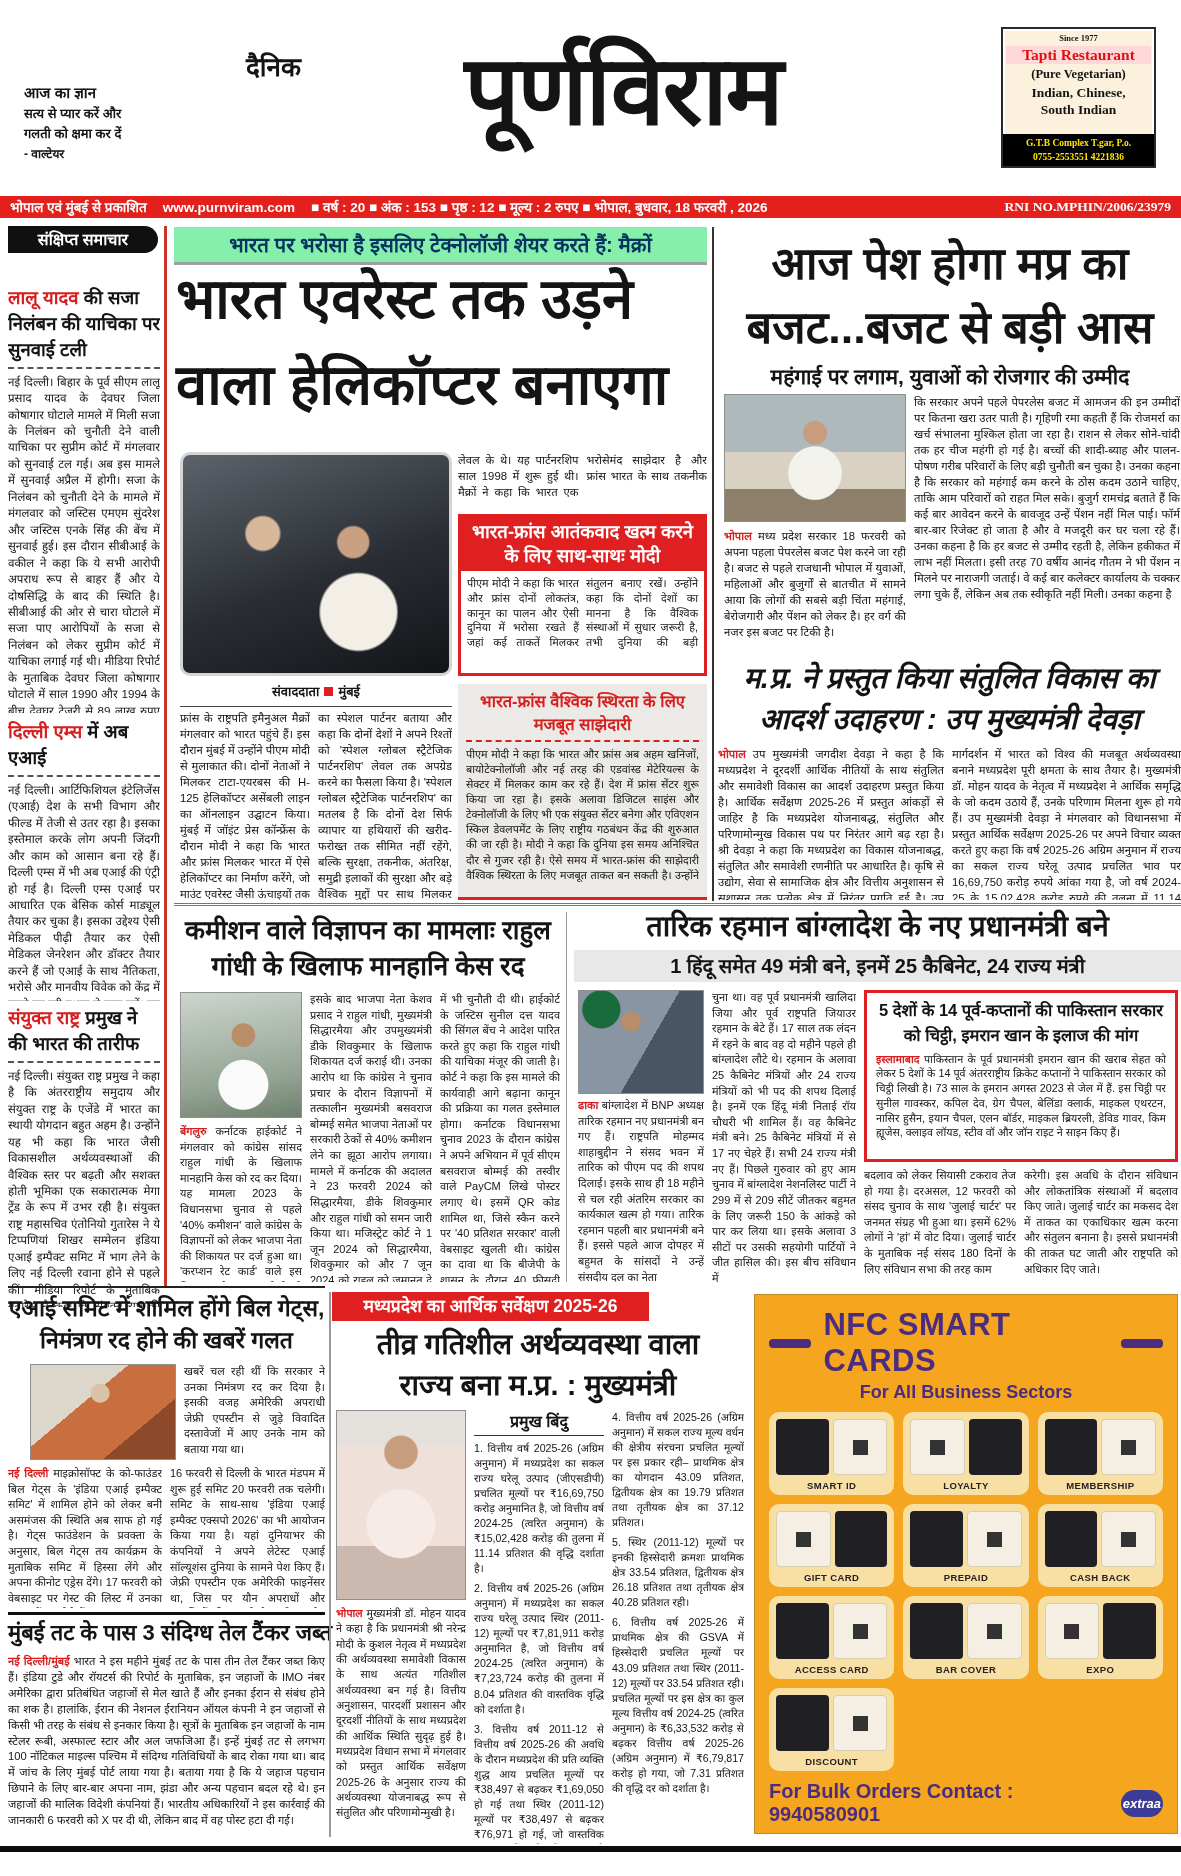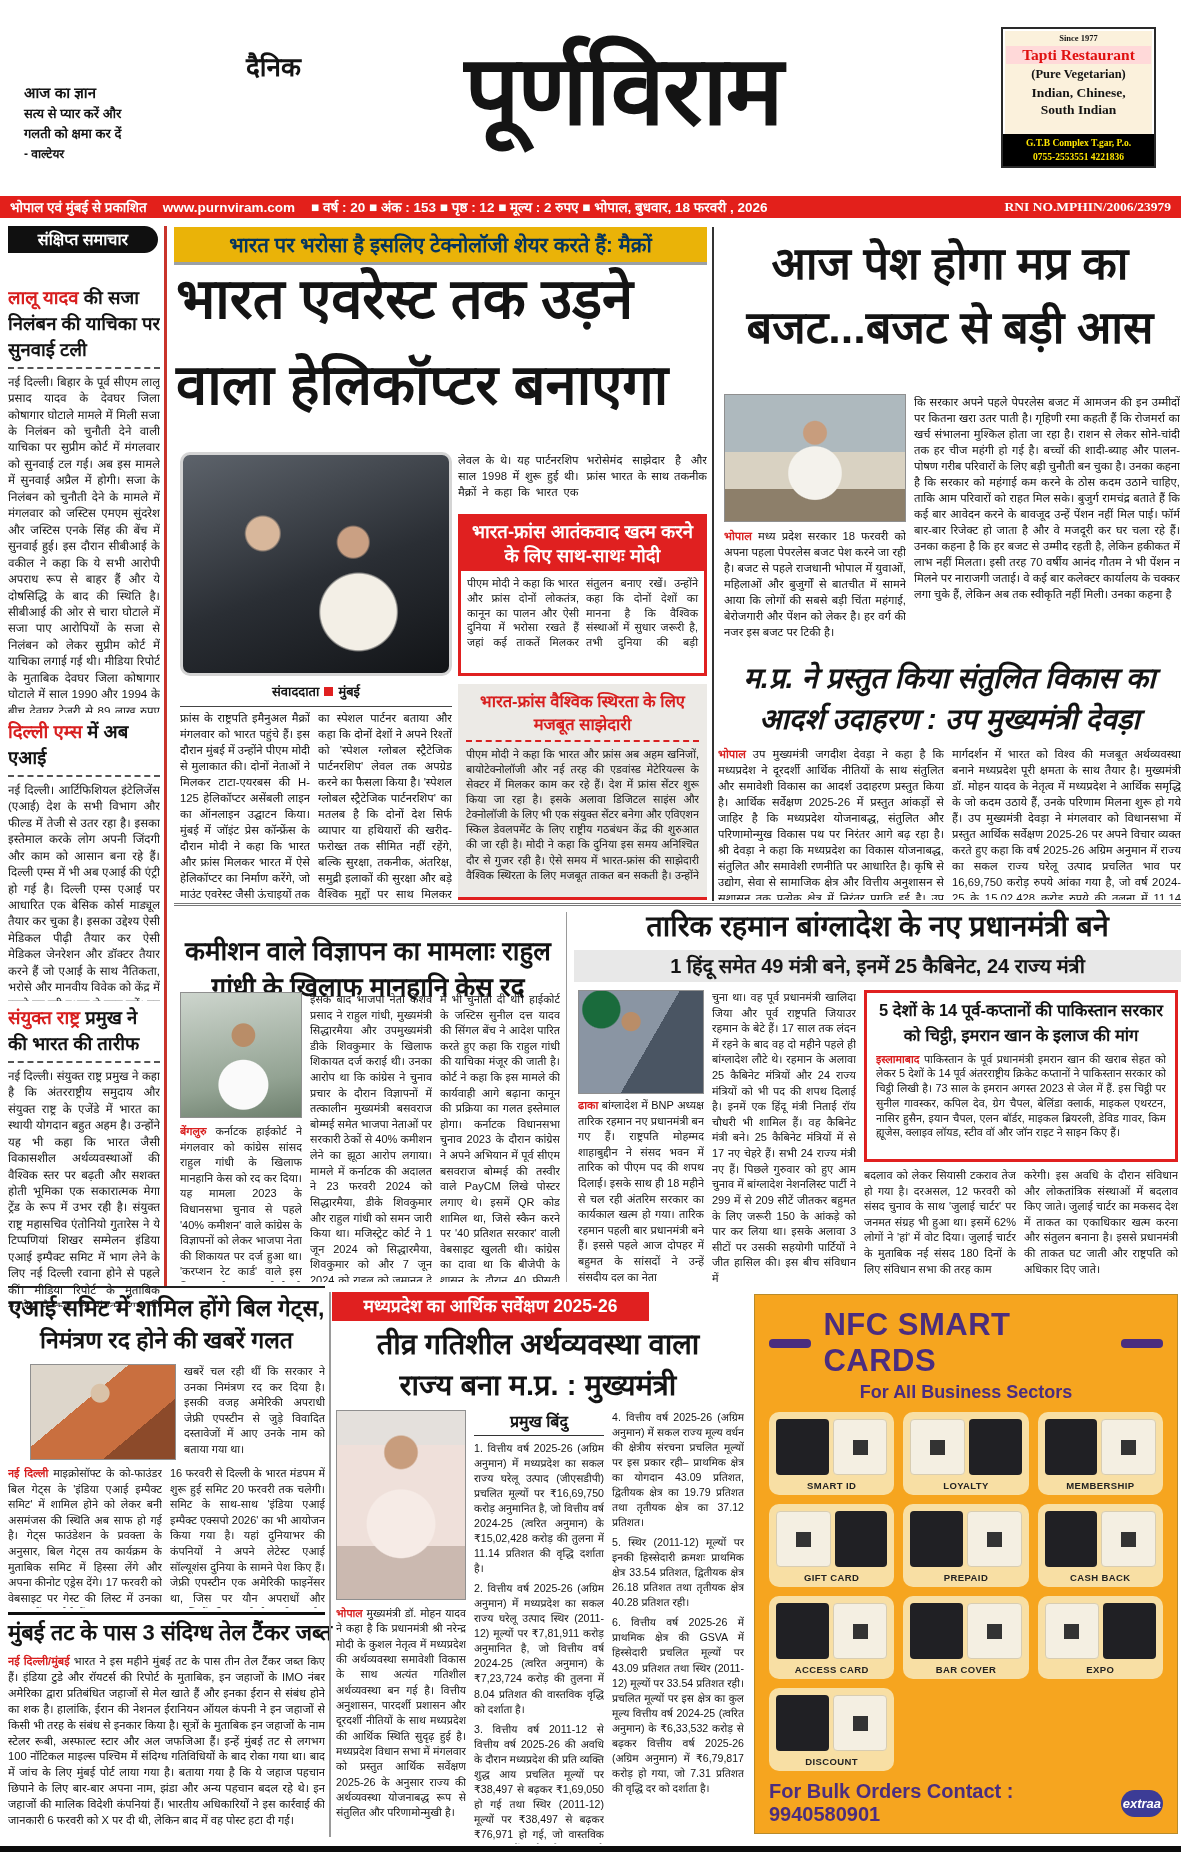--- a/index.html
+++ b/index.html
@@ -42,39 +42,39 @@
   
   .brief-tab { background:#101010; color:#fff; font-size:16px; font-weight:800; text-align:center;
                line-height:27px; border-radius:0 14px 14px 0; }
   .brief-art { display:flex; flex-direction:column; overflow:hidden;margin-top:25px; }
   .brief-hl { font-size:18.5px; font-weight:800; line-height:1.4; border-bottom:2px dashed #555;
               padding-bottom:4px; margin-bottom:5px; }
   .brief-hl .red { color:#d81f1f; }
   .brief-art .body-text { flex:1; font-size:11.6px; }
 
   
-  .kicker { background:#eab308; color:#05355e; font-size:20.5px; font-weight:800; text-align:center;
+  .kicker { background:#86efac; color:#05355e; font-size:20.5px; font-weight:800; text-align:center;
             line-height:35px; border-bottom:3px solid #9aa0a6; overflow:hidden; white-space:nowrap; }
   .main-hl { font-size:56px; font-weight:800; line-height:1.45; white-space:nowrap; }
   .caption { font-size:13px; font-weight:bold; text-align:center; border-bottom:1.5px solid #444; padding-bottom:6px; }
   .caption .sq { display:inline-block; width:9px; height:9px; background:#e02020; margin:0 5px; }
   .redbox { border:3px solid #e02020; background:#fff; overflow:hidden; }
   .redbox .rb-head { background:#e02020; color:#fff; font-size:18.5px; font-weight:800; line-height:1.3;
                      text-align:center; padding:3px 2px; }
   .redbox .rb-body { padding:5px 6px; font-size:10.9px; line-height:1.35; text-align:justify;
                      column-count:2; column-gap:7px; overflow:hidden; height:92px; }
   .graybox { background:#eceae6; border-bottom:3px solid #e02020; padding:6px 8px; overflow:hidden; }
   .graybox .gb-title { color:#d81f1f; font-size:16.5px; font-weight:800; line-height:1.4; text-align:center;
                        border-bottom:2px dashed #d81f1f; padding-bottom:4px; margin-bottom:5px; }
   .graybox .gb-body { font-size:10.9px; line-height:1.38; text-align:justify; overflow:hidden; height:136px; }
 
   
   .hl-xl { font-size:45px; font-weight:800; line-height:1.4; text-align:center; white-space:nowrap; }
   .hl-lg { font-size:29px; font-weight:800; line-height:1.4; text-align:center; }
-  .hl-md { font-size:26px; font-weight:800; line-height:1.4; text-align:center;margin-top:21px; }
+  .hl-md { font-size:26px; font-weight:800; line-height:1.4; text-align:center; }
   .hl-sm { font-size:23px; font-weight:800; line-height:1.4; text-align:center; }
   .italic { font-style:italic; }
   .subhead { font-size:21px; font-weight:800; text-align:center; }
   .band { background:#e8e8e8; font-size:20px; font-weight:800; text-align:center; }
 
   .letterbox { border:3px solid #e02020; background:#fff; padding:5px 9px; overflow:hidden; }
   .letterbox .lb-title { font-size:16.5px; font-weight:800; line-height:1.5; text-align:center; }
   .letterbox .lb-body { margin-top:4px; font-size:10.8px; line-height:1.37; text-align:justify; overflow:hidden; height:104px; }
 
   
@@ -198,20 +198,21 @@
   </div>
   <div class="abs graybox" style="left:458px; top:684px; width:249px; height:216px;">
     <div class="gb-title">भारत-फ्रांस वैश्विक स्थिरता के लिए मजबूत साझेदारी</div>
     <div class="gb-body">पीएम मोदी ने कहा कि भारत और फ्रांस अब अहम खनिजों, बायोटेक्नोलॉजी और नई तरह की एडवांस्ड मेटेरियल्स के सेक्टर में मिलकर काम कर रहे हैं। देश में फ्रांस सेंटर शुरू किया जा रहा है। इसके अलावा डिजिटल साइंस और टेक्नोलॉजी के लिए भी एक संयुक्त सेंटर बनेगा और एविएशन स्किल डेवलपमेंट के लिए राष्ट्रीय गठबंधन केंद्र की शुरुआत की जा रही है। मोदी ने कहा कि दुनिया इस समय अनिश्चित दौर से गुजर रही है। ऐसे समय में भारत-फ्रांस की साझेदारी वैश्विक स्थिरता के लिए मजबूत ताकत बन सकती है। उन्होंने कहा कि फ्रांस की विशेषज्ञता और भारत की बड़ी क्षमता को मिलाकर भरोसेमंद तकनीक विकसित की जा रही</div>
   </div>
 
   <div class="abs vrule dark" style="left:712px; top:227px; width:1.5px; height:674px;"></div>
 
   <div class="abs hl-xl" style="left:720px; top:232px; width:460px;">आज पेश होगा मप्र का</div>
   <div class="abs hl-xl" style="left:720px; top:296px; width:460px;">बजट...बजट से बड़ी आस</div>
+  <div class="abs subhead" style="left:720px; top:362px; width:460px;">महंगाई पर लगाम, युवाओं को रोजगार की उम्मीद</div>
   <div class="abs photo ph-budget" style="left:724px; top:394px; width:182px; height:128px;"></div>
   <div class="abs body-text" style="left:724px; top:528px; width:182px; height:122px;">
     <span class="dateline">भोपाल</span>
     <span>मध्य प्रदेश सरकार 18 फरवरी को अपना पहला पेपरलेस बजट पेश करने जा रही है। बजट से पहले राजधानी भोपाल में युवाओं, महिलाओं और बुजुर्गों से बातचीत में सामने आया कि लोगों की सबसे बड़ी चिंता महंगाई, बेरोजगारी और पेंशन को लेकर है। हर वर्ग की नजर इस बजट पर टिकी है।</span>
   </div>
   <div class="abs body-text" style="left:914px; top:394px; width:266px; height:256px;">कि सरकार अपने पहले पेपरलेस बजट में आमजन की इन उम्मीदों पर कितना खरा उतर पाती है। गृहिणी रमा कहती हैं कि रोजमर्रा का खर्च संभालना मुश्किल होता जा रहा है। राशन से लेकर सोने-चांदी तक हर चीज महंगी हो गई है। बच्चों की शादी-ब्याह और पालन-पोषण गरीब परिवारों के लिए बड़ी चुनौती बन चुका है। उनका कहना है कि सरकार को महंगाई कम करने के ठोस कदम उठाने चाहिए, ताकि आम परिवारों को राहत मिल सके। बुजुर्ग रामचंद्र बताते हैं कि कई बार आवेदन करने के बावजूद उन्हें पेंशन नहीं मिल पाई। फॉर्म बार-बार रिजेक्ट हो जाता है और वे मजदूरी कर घर चला रहे हैं। उनका कहना है कि हर बजट से उम्मीद रहती है, लेकिन हकीकत में लाभ नहीं मिलता। इसी तरह 70 वर्षीय आनंद गौतम ने भी पेंशन न मिलने पर नाराजगी जताई। वे कई बार कलेक्टर कार्यालय के चक्कर लगा चुके हैं, लेकिन अब तक स्वीकृति नहीं मिली। उनका कहना है</div>
 
   <div class="abs hl-lg italic" style="left:718px; top:658px; width:463px;">
     <div>म.प्र. ने प्रस्तुत किया संतुलित विकास का</div>
     <div>आदर्श उदाहरण : उप मुख्यमंत्री देवड़ा</div>

